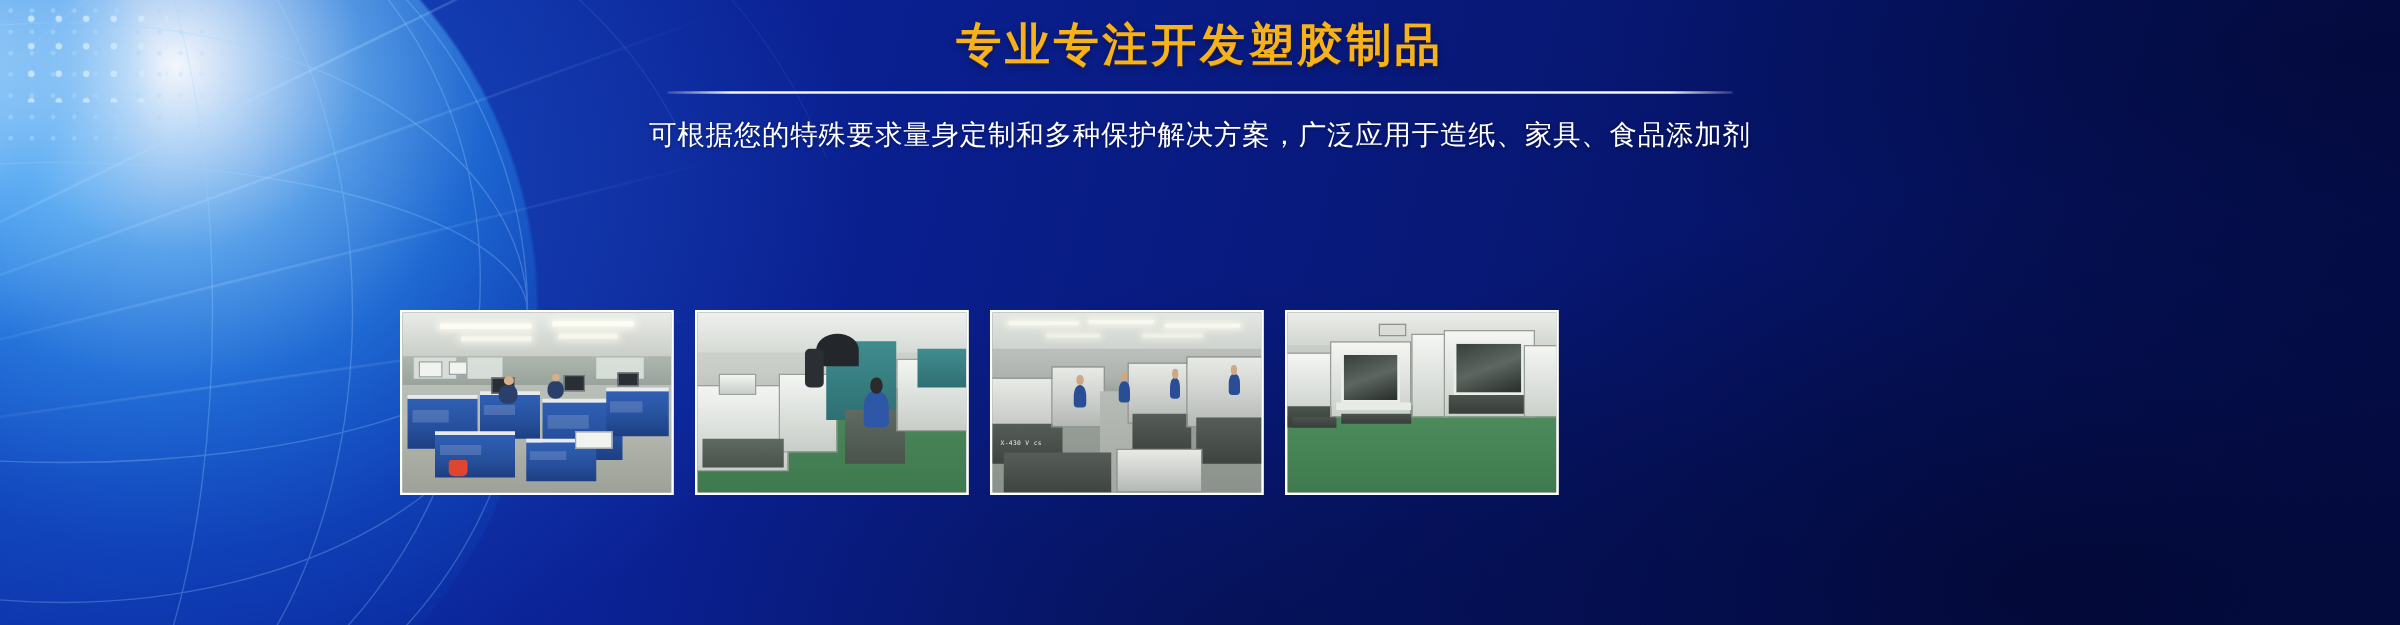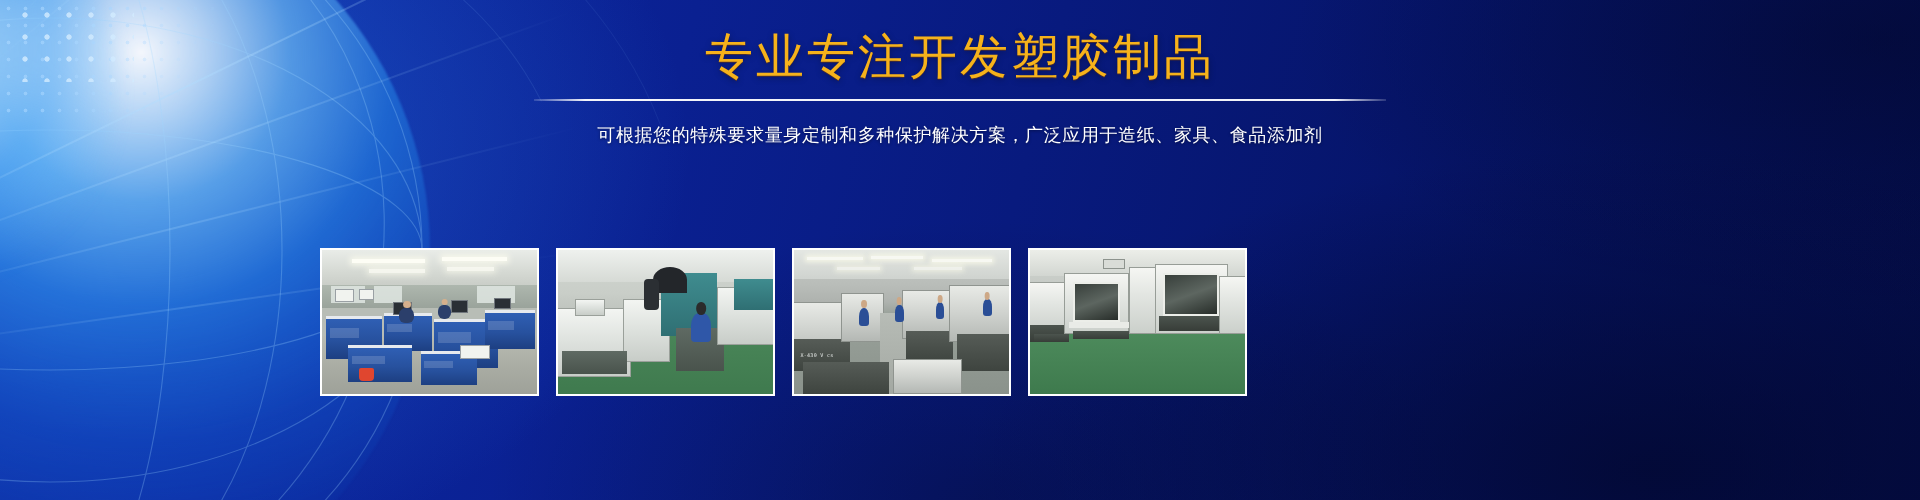--- a/index.html
+++ b/index.html
@@ -94,43 +94,43 @@
   }
 
   
   .content {
     position:absolute; left:0; right:0; top:0;
     width:1920px;
     text-align:center;
     z-index:5;
   }
   .title {
-    margin-top:30px;
-    font-size:48px;
-    font-weight:normal;
+    margin-top:17px;
+    font-size:36px;
+    font-weight:bold;
     letter-spacing:3px;
     color:#f6b21b;
     text-shadow:0 1px 0 rgba(120,60,0,.55), 0 2px 6px rgba(0,0,0,.35);
     line-height:1.1;
   }
   .subtitle {
     margin-top:22px;
     font-size:19px;
     color:#ffffff;
     letter-spacing:1px;
     text-shadow:0 1px 3px rgba(0,0,0,.45);
   }
   .divider {
     width:852px; height:2px;
     margin:16px auto 0 auto;
     background:linear-gradient(90deg, rgba(255,255,255,.15) 0%, rgba(255,255,255,.95) 6%, rgba(255,255,255,.95) 94%, rgba(255,255,255,.15) 100%);
   }
   .body-lines { margin-top:16px; }
   .body-line {
-    font-size:18px;
+    font-size:22px;
     color:#ffffff;
     letter-spacing:.6px;
     line-height:36px;
     text-shadow:0 1px 3px rgba(0,0,0,.45);
   }
 
   
   .photos {
     position:absolute;
     left:320px; top:248px;

